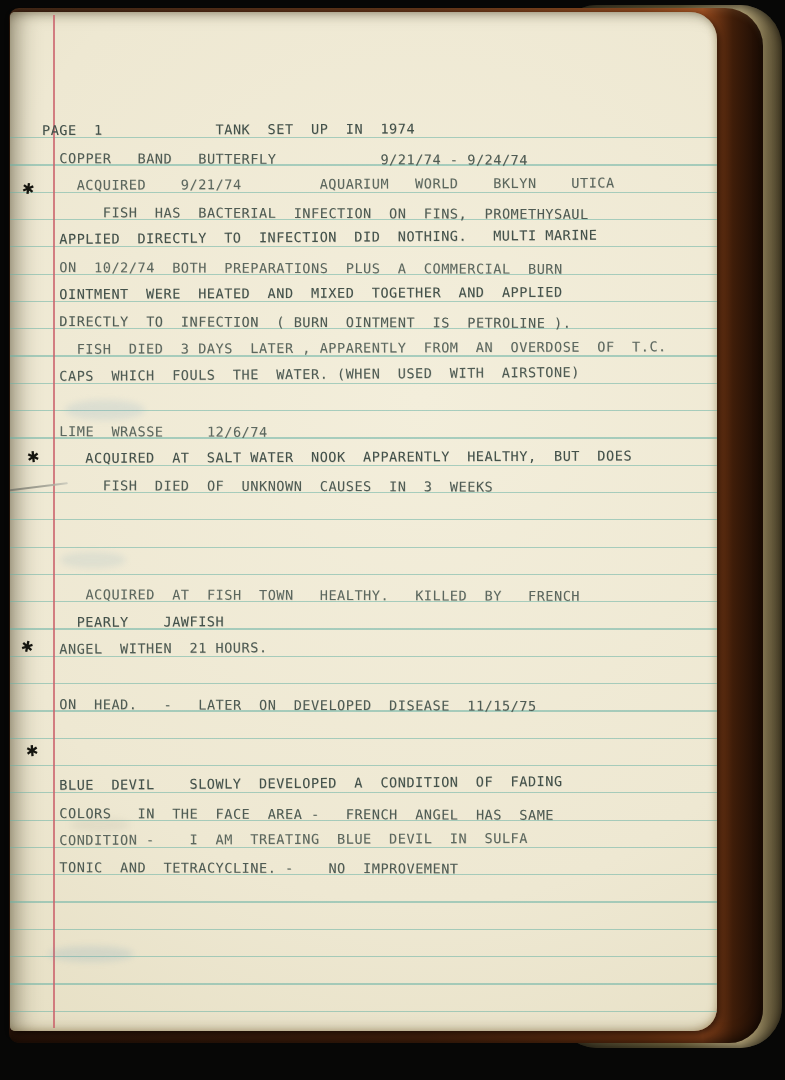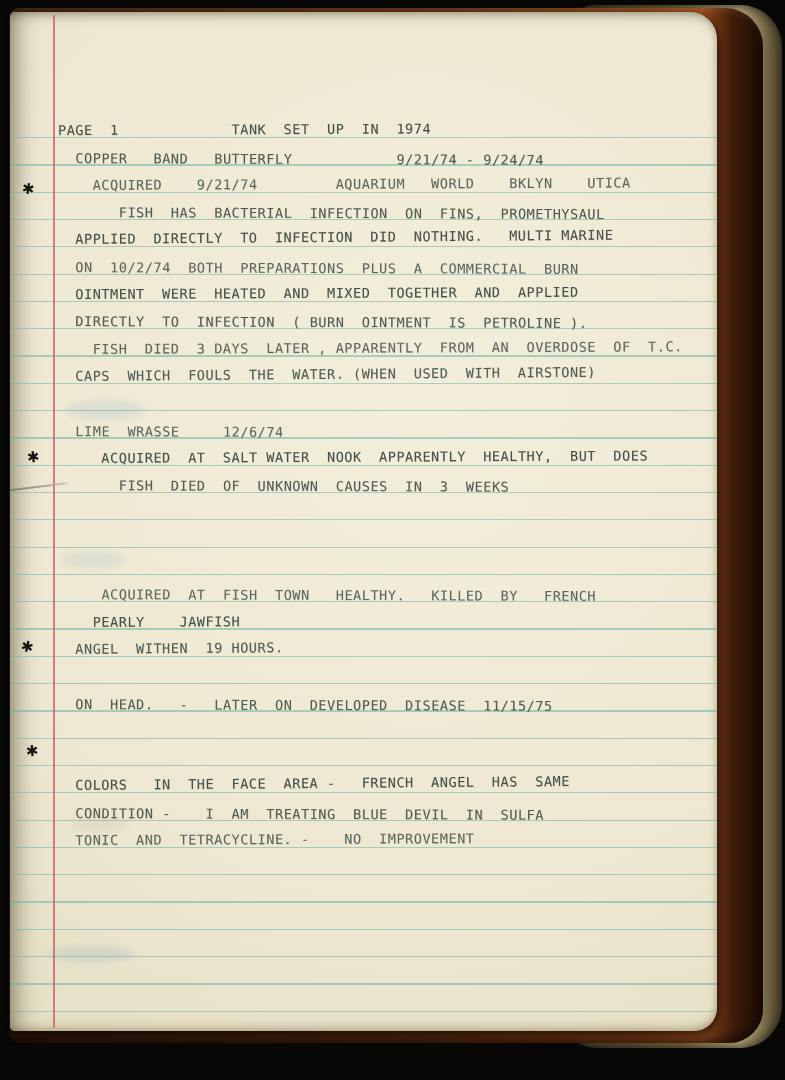--- a/index.html
+++ b/index.html
@@ -25,21 +25,21 @@
                2px 3px 6px rgba(0,0,0,.6);}
 
   .rules{position:absolute;left:0;right:0;top:99px;bottom:0;
     background:repeating-linear-gradient(to bottom,
       transparent 0px, transparent 26.1px,
       rgba(105,178,165,.55) 26.1px, rgba(105,178,165,.55) 27.3px);}
 
   .margin-line{position:absolute;left:43px;top:3px;bottom:3px;width:1.5px;
     background:rgba(202,98,108,.8);}
 
-  .hw-rows{position:absolute;left:48px;top:100px;right:4px;}
+  .hw-rows{position:absolute;left:32px;top:100px;right:4px;}
   .hw-row{height:27.3px;display:flex;align-items:flex-end;overflow:visible;}
   .hw{white-space:pre;font-size:13.5px;line-height:17px;letter-spacing:.55px;
       color:#43514a;transform-origin:left bottom;text-shadow:.4px .4px 0 rgba(67,81,74,.25);}
   .hw-row:nth-child(odd) .hw{transform:rotate(-.25deg);}
   .hw-row:nth-child(even) .hw{transform:rotate(.2deg);opacity:.93;}
   .hw-row:nth-child(3n) .hw{opacity:.85;}
   .hw-row:nth-child(5n) .hw{transform:rotate(-.45deg);}
 
   .mark{position:absolute;font-size:15px;color:#14140e;font-family:"DejaVu Sans",sans-serif;}
   .mark.m1{left:12px;top:168px;transform:rotate(8deg);}
@@ -131,33 +131,36 @@
         <div class="hw-row">
           <span class="hw"></span>
         </div>
         <div class="hw-row">
           <span class="hw">     ACQUIRED  AT  FISH  TOWN   HEALTHY.   KILLED  BY   FRENCH</span>
         </div>
         <div class="hw-row">
           <span class="hw">    PEARLY    JAWFISH</span>
         </div>
         <div class="hw-row">
-          <span class="hw">  ANGEL  WITHEN  19 HOURS.</span>
+          <span class="hw">  ANGEL  WITHEN  21 HOURS.</span>
         </div>
         <div class="hw-row">
           <span class="hw"></span>
         </div>
         <div class="hw-row">
           <span class="hw">  ON  HEAD.   -   LATER  ON  DEVELOPED  DISEASE  11/15/75</span>
         </div>
         <div class="hw-row">
           <span class="hw"></span>
         </div>
         <div class="hw-row">
           <span class="hw"></span>
+        </div>
+        <div class="hw-row">
+          <span class="hw">  BLUE  DEVIL    SLOWLY  DEVELOPED  A  CONDITION  OF  FADING</span>
         </div>
         <div class="hw-row">
           <span class="hw">  COLORS   IN  THE  FACE  AREA -   FRENCH  ANGEL  HAS  SAME</span>
         </div>
         <div class="hw-row">
           <span class="hw">  CONDITION -    I  AM  TREATING  BLUE  DEVIL  IN  SULFA</span>
         </div>
         <div class="hw-row">
           <span class="hw">  TONIC  AND  TETRACYCLINE. -    NO  IMPROVEMENT</span>
         </div>

